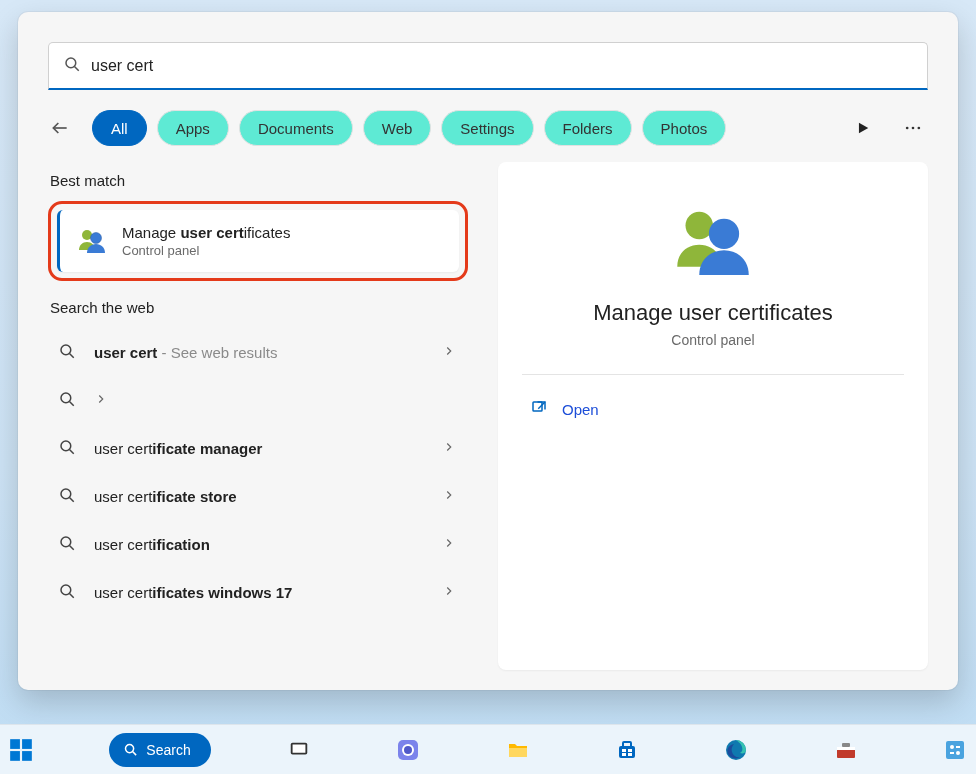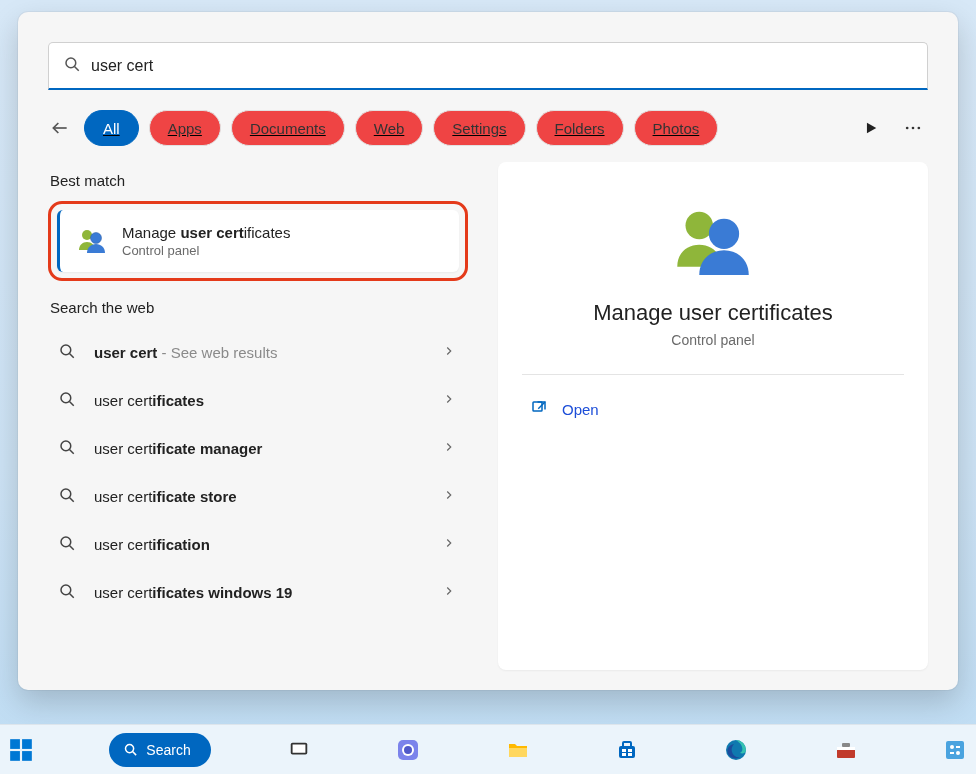--- a/index.html
+++ b/index.html
@@ -27,31 +27,30 @@
     display: flex; align-items: center;
     padding: 0 14px; gap: 10px;
   }
   .searchbar input {
     flex: 1; border: none; outline: none;
     font-size: 16px; color: #222;
     background: transparent;
   }
 
   .filter-row {
-    display: flex; align-items: center; gap: 12px;
+    display: flex; align-items: center; gap: 20px;
     padding: 20px 30px 10px 30px;
-    text-decoration: underline;
   }
   .back-btn { width: 24px; height: 24px; display: flex; align-items: center; justify-content: center; cursor: pointer; }
   .pills { display: flex; gap: 10px; }
   .pill {
     height: 36px; padding: 0 18px;
     border-radius: 18px; display: flex; align-items: center;
     font-size: 15px; color: #333; cursor: pointer;
-    background: #ef4444; border: 1px solid #e1e1e1;
+    background: #5eead4; border: 1px solid #e1e1e1;
   }
   .pill.active { background: #0067c0; color: #fff; border-color: #0067c0; }
   .filter-spacer { flex: 1; }
   .play-btn, .more-btn { width: 30px; height: 30px; display: flex; align-items: center; justify-content: center; cursor: pointer; }
 
   .body-area { flex: 1; display: flex; padding: 6px 30px 20px 30px; gap: 30px; overflow: hidden; }
   .left-col { width: 420px; display: flex; flex-direction: column; }
   .section-header { font-size: 15px; font-weight: 400; color: #222; margin: 10px 0 12px 2px; }
 
   .highlight-frame {
@@ -197,21 +196,20 @@
               </svg>
     </span>
           </div>
           <div class="web-item">
     <span class="wi-icon">
       <svg width="18" height="18" viewBox="0 0 24 24" fill="none" stroke="#444" stroke-width="2">
                 <circle cx="10.5" cy="10.5" r="6.5"></circle>
                 <line x1="21" y1="21" x2="15.3" y2="15.3"></line>
               </svg>
     </span>
-    <span class="wi-text"><span>user cert</span><b>ificates</b><span></span><span class="wi-hint"></span></span>
     <span class="wi-chevron">
       <svg width="14" height="14" viewBox="0 0 24 24" fill="none" stroke="#666" stroke-width="2">
                 <polyline points="9 6 15 12 9 18"></polyline>
               </svg>
     </span>
           </div>
           <div class="web-item">
     <span class="wi-icon">
       <svg width="18" height="18" viewBox="0 0 24 24" fill="none" stroke="#444" stroke-width="2">
                 <circle cx="10.5" cy="10.5" r="6.5"></circle>
@@ -253,21 +251,21 @@
               </svg>
     </span>
           </div>
           <div class="web-item">
     <span class="wi-icon">
       <svg width="18" height="18" viewBox="0 0 24 24" fill="none" stroke="#444" stroke-width="2">
                 <circle cx="10.5" cy="10.5" r="6.5"></circle>
                 <line x1="21" y1="21" x2="15.3" y2="15.3"></line>
               </svg>
     </span>
-    <span class="wi-text"><span>user cert</span><b>ificates windows 19</b><span></span><span class="wi-hint"></span></span>
+    <span class="wi-text"><span>user cert</span><b>ificates windows 17</b><span></span><span class="wi-hint"></span></span>
     <span class="wi-chevron">
       <svg width="14" height="14" viewBox="0 0 24 24" fill="none" stroke="#666" stroke-width="2">
                 <polyline points="9 6 15 12 9 18"></polyline>
               </svg>
     </span>
           </div>
         </div>
     </div>
 
     <div class="right-col">

